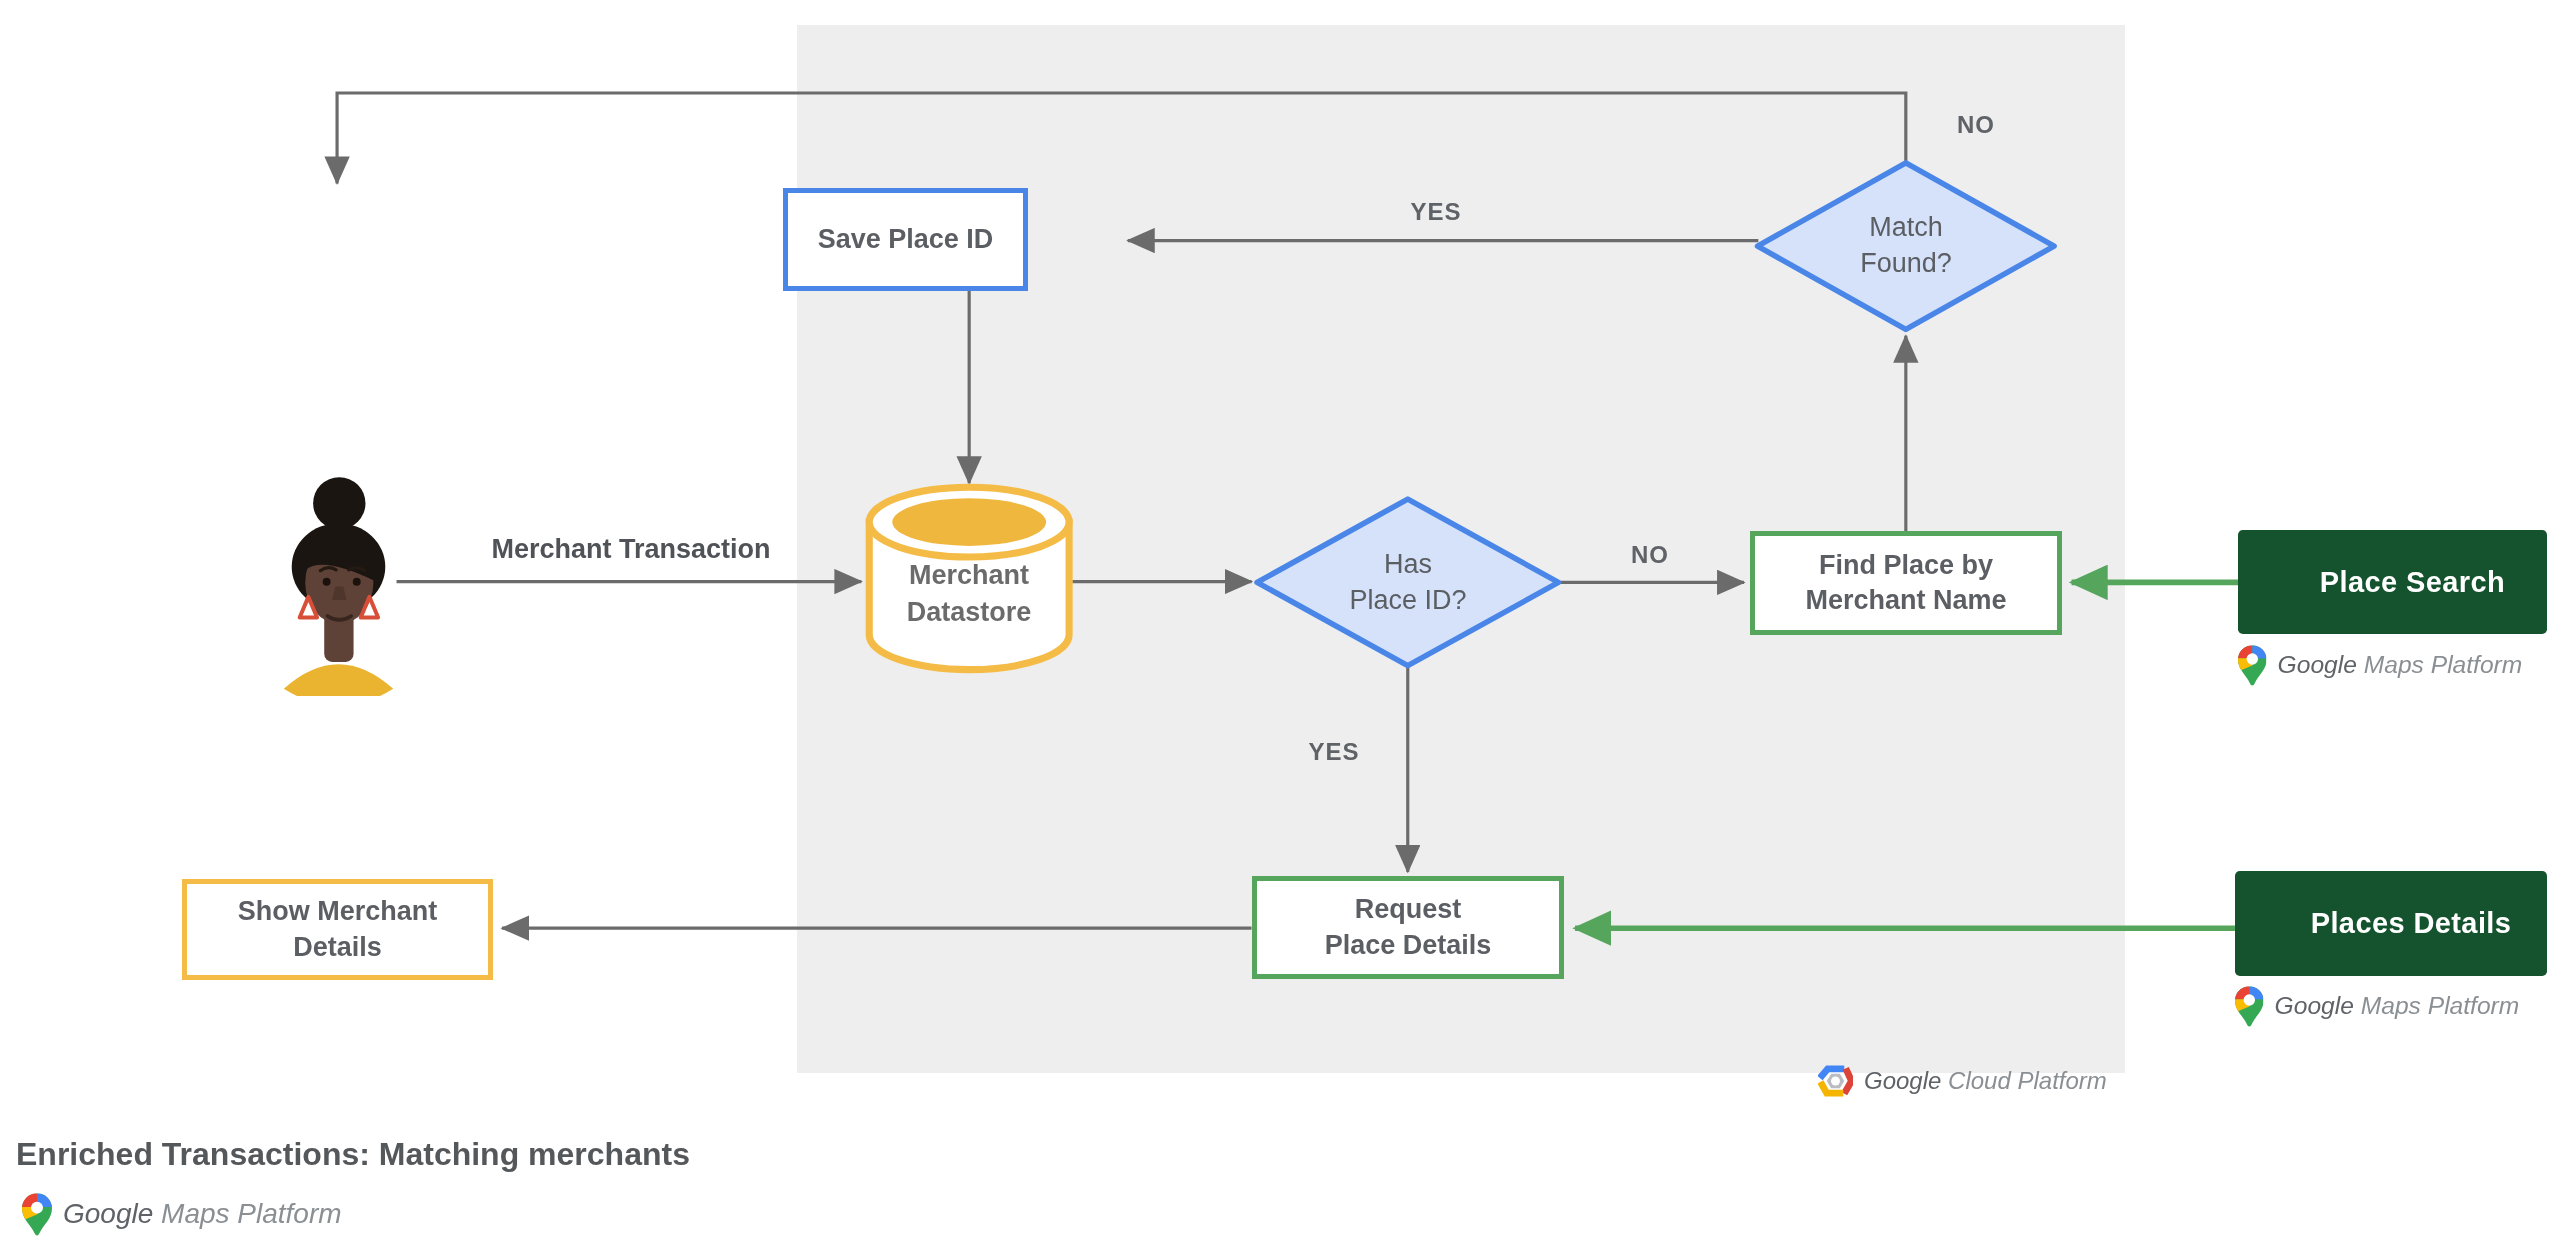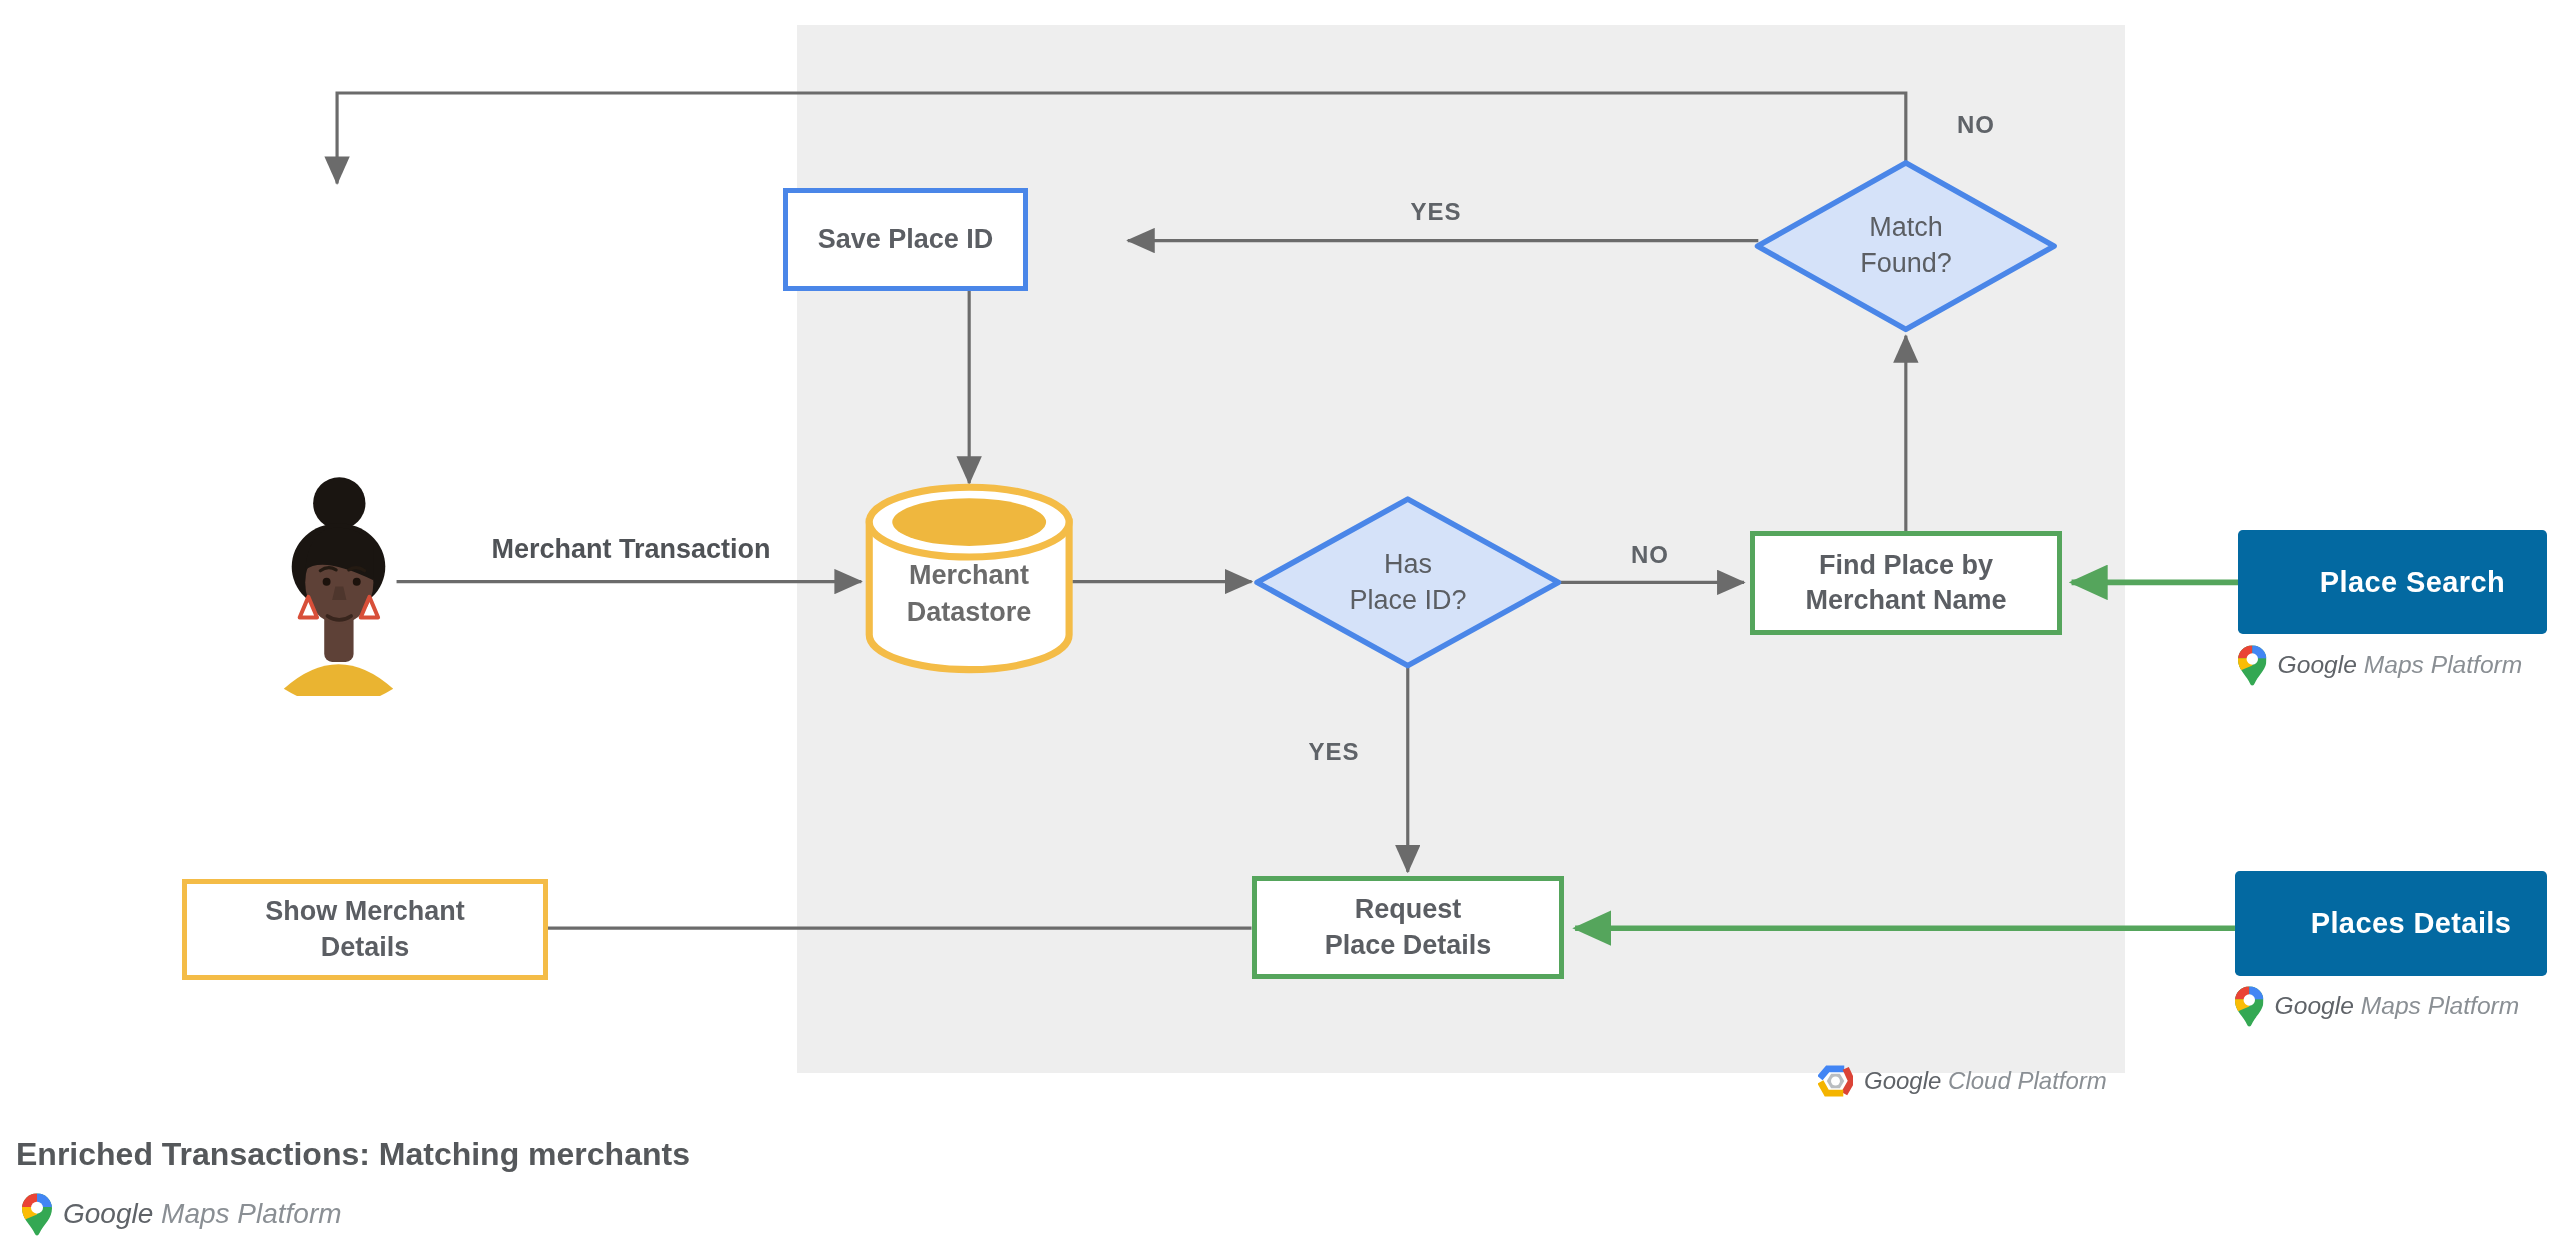--- a/index.html
+++ b/index.html
@@ -7,21 +7,21 @@
          font-family:"Liberation Sans",sans-serif;}
   .panel{position:absolute;left:797px;top:25px;width:1328px;height:1048px;background:#EEEEEE;}
   svg.wires{position:absolute;left:0;top:0;}
   .node{position:absolute;box-sizing:border-box;background:#ffffff;display:flex;align-items:center;
         justify-content:center;text-align:center;font-weight:bold;font-size:27px;color:#5B5E63;
         white-space:pre-line;line-height:1.3;}
   .b-red{border:5.6px solid #DC4A38;}
   .b-blue{border:5.6px solid #4A86E8;}
   .b-green{border:5.6px solid #55A55C;}
   .b-yellow{border:5.6px solid #F4BC47;}
-  .solid-green{position:absolute;box-sizing:border-box;background:#0369a1;border-radius:4.8px;
+  .solid-green{position:absolute;box-sizing:border-box;background:#14532d;border-radius:4.8px;
         display:flex;align-items:center;justify-content:center;font-weight:bold;font-size:29px;
         color:#ffffff;letter-spacing:0.4px;padding-left:40px;}
   .diamond-label{position:absolute;display:flex;align-items:center;justify-content:center;
         text-align:center;font-weight:normal;font-size:27px;color:#5B5E63;white-space:pre-line;line-height:1.3;}
   .edge-label{position:absolute;transform:translate(-50%,-50%);font-weight:bold;font-size:24px;
         color:#5F6368;letter-spacing:.04em;white-space:nowrap;}
   .flow-label{position:absolute;transform:translate(-50%,-50%);font-weight:bold;font-size:27px;
         color:#4F5256;white-space:nowrap;}
   .cyl-label{position:absolute;left:874px;top:546px;width:190px;height:95px;display:flex;
         align-items:center;justify-content:center;text-align:center;font-weight:bold;font-size:27px;
@@ -95,21 +95,21 @@
 
 
   <div class="node b-blue" style="left:783px;top:188px;width:245px;height:103px;">Save Place ID</div>
 
   <div class="node b-green" style="left:1750px;top:531px;width:312px;height:104px;">Find Place by
 Merchant Name</div>
 
   <div class="node b-green" style="left:1252px;top:876px;width:312px;height:103px;">Request
 Place Details</div>
 
-  <div class="node b-yellow" style="left:182px;top:879px;width:366px;height:101px;">Show Merchant
+  <div class="node b-yellow" style="left:182px;top:879px;width:311px;height:101px;">Show Merchant
 Details</div>
 
   <div class="solid-green" style="left:2238px;top:530px;width:309px;height:104px;">Place Search</div>
 
   <div class="solid-green" style="left:2235px;top:871px;width:312px;height:105px;">Places Details</div>
 
   <div class="diamond-label" style="left:1795px;top:198px;width:222px;height:95px;">Match
 Found?</div>
 
   <div class="diamond-label" style="left:1297px;top:535px;width:222px;height:95px;">Has

